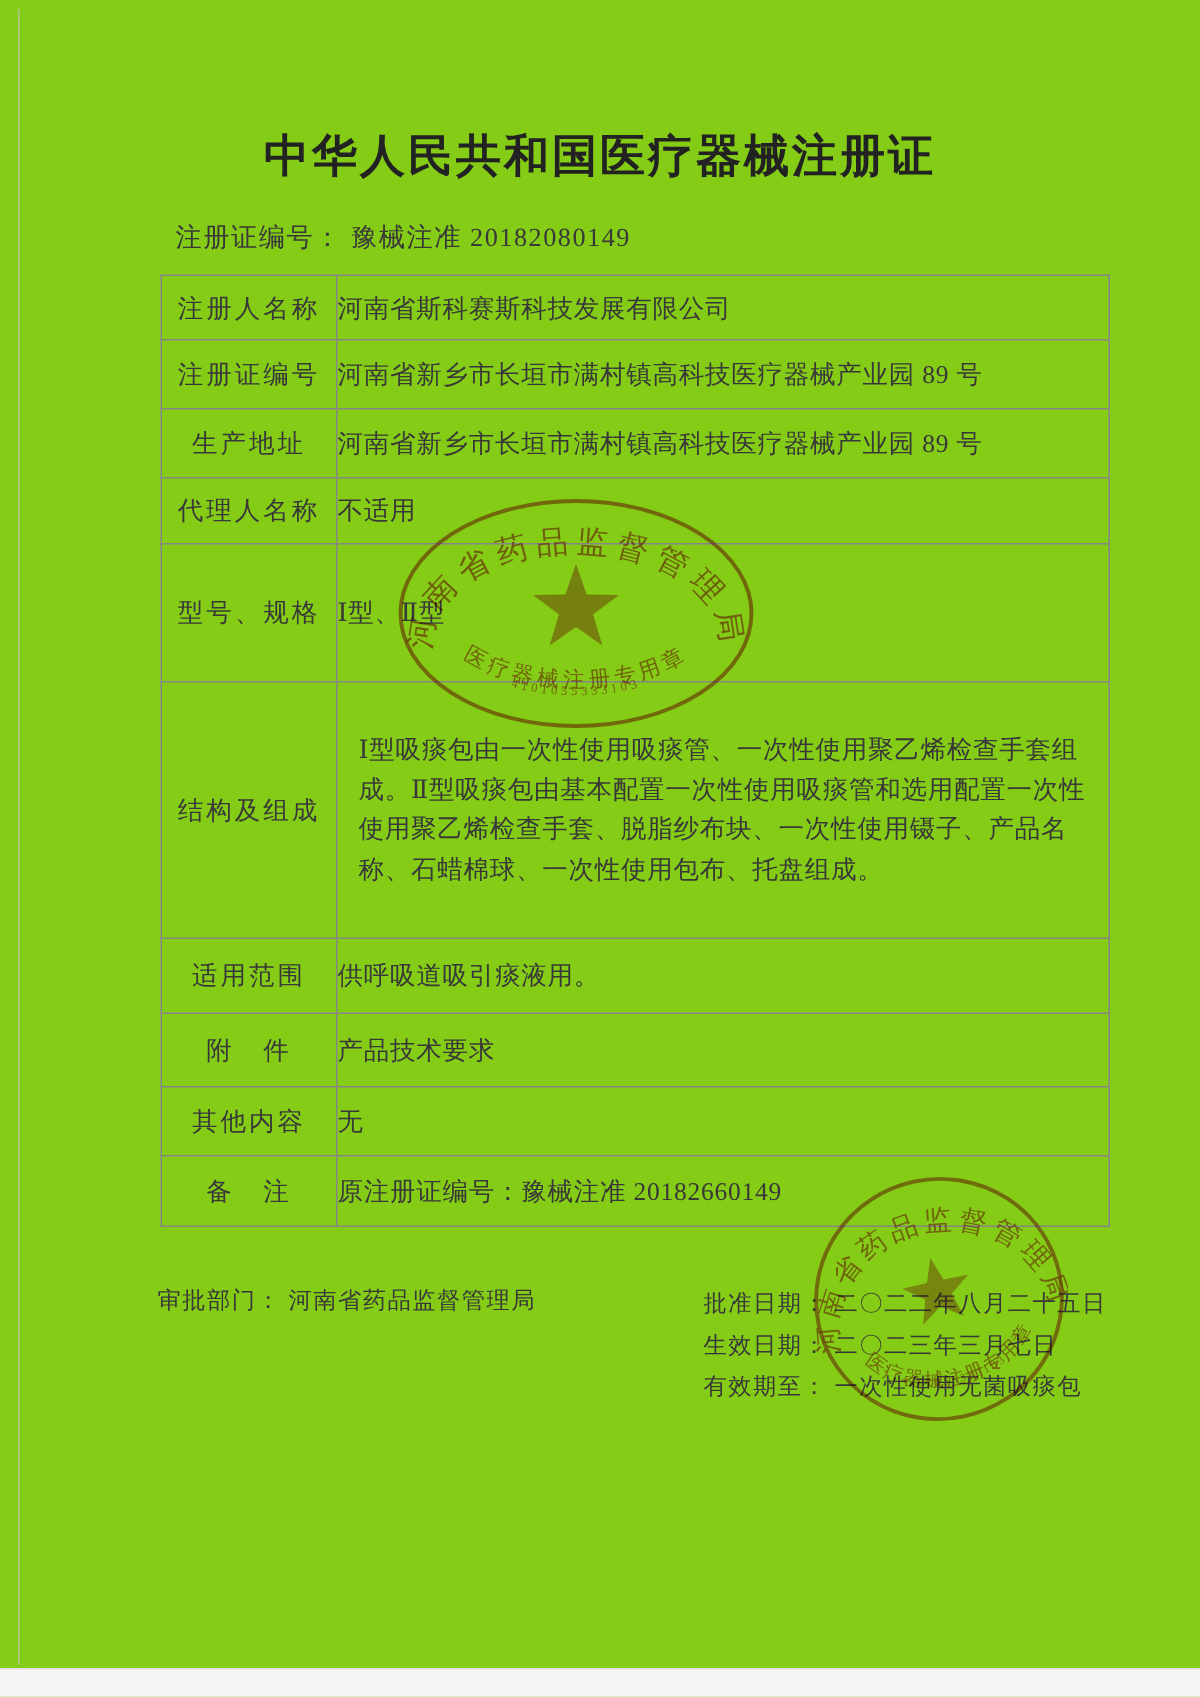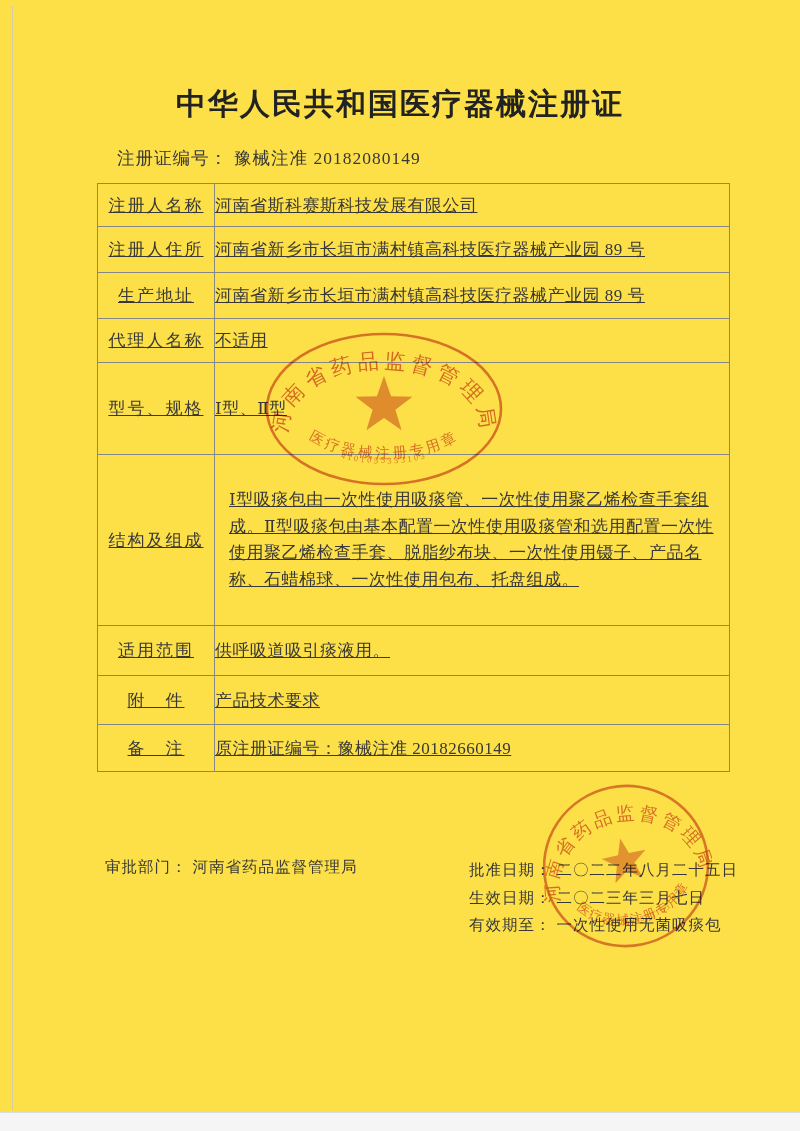--- a/index.html
+++ b/index.html
@@ -1,31 +1,31 @@
 <!DOCTYPE html>
 <html><head>
 <meta charset="utf-8">
 <style>
   html,body{margin:0;padding:0;background:#ffffff;}
   .page{
-    position:relative;width:800px;height:1131px;background:#fde047;
+    position:relative;width:800px;height:1131px;background:#84cc16;
     font-family:"Liberation Serif","DejaVu Serif",serif;color:#383838;overflow:hidden;
   }
   .scan-edge-left{position:absolute;left:12px;top:6px;width:1px;height:1104px;background:#c6c6c6;opacity:.75;}
   .scan-edge-bottom{position:absolute;left:0;top:1112px;width:800px;height:19px;background:#f5f5f5;border-top:1px solid #dcdcdc;}
   .doc-title{
     position:absolute;left:0;top:84px;width:100%;text-align:center;
     font-family:"Liberation Sans","DejaVu Sans",sans-serif;font-weight:700;
     font-size:30px;letter-spacing:2px;color:#222;
   }
   .cert-line{position:absolute;left:117px;top:146px;font-size:17.5px;letter-spacing:1px;}
   .cert-line .num{margin-left:6px;}
   table.cert-table{
-    position:absolute;left:97px;top:183px;width:633px;
-    border-collapse:collapse;table-layout:fixed;text-decoration:underline;
+    position:absolute;left:107px;top:183px;width:633px;
+    border-collapse:collapse;table-layout:fixed;
   }
   table.cert-table td{
     border:1px solid #868686;font-size:17px;vertical-align:middle;
     overflow:hidden;
   }
   td.lbl{width:112px;text-align:center;letter-spacing:2px;padding:0 2px;}
   td.val{padding:2px 10px 2px 0;letter-spacing:0.5px;}
   .r0 td{height:38px}.r1 td{height:41px}.r2 td{height:41px}.r3 td{height:39px}
   .r4 td{height:41px}.r5 td{height:44px}.r6 td{height:87px}.r7 td{height:158px}
   .r8 td{height:45px}.r9 td{height:44px}.r10 td{height:41px}.r11 td{height:42px}
@@ -50,21 +50,21 @@
     <span>注册证编号：</span><span class="num">豫械注准 20182080149</span>
   </div>
 
   <table class="cert-table">
     <tbody>
       <tr class="r0">
         <td class="lbl">注册人名称</td>
         <td class="val">河南省斯科赛斯科技发展有限公司</td>
       </tr>
       <tr class="r1">
-        <td class="lbl">注册人住所</td>
+        <td class="lbl">注册证编号</td>
         <td class="val">河南省新乡市长垣市满村镇高科技医疗器械产业园 89 号</td>
       </tr>
       <tr class="r2">
         <td class="lbl">生产地址</td>
         <td class="val">河南省新乡市长垣市满村镇高科技医疗器械产业园 89 号</td>
       </tr>
       <tr class="r3">
         <td class="lbl">代理人名称</td>
         <td class="val">不适用</td>
       </tr>
@@ -76,20 +76,24 @@
         <td class="lbl">结构及组成</td>
         <td class="val">Ⅰ型吸痰包由一次性使用吸痰管、一次性使用聚乙烯检查手套组成。Ⅱ型吸痰包由基本配置一次性使用吸痰管和选用配置一次性使用聚乙烯检查手套、脱脂纱布块、一次性使用镊子、产品名称、石蜡棉球、一次性使用包布、托盘组成。</td>
       </tr>
       <tr class="r8">
         <td class="lbl">适用范围</td>
         <td class="val">供呼吸道吸引痰液用。</td>
       </tr>
       <tr class="r9">
         <td class="lbl">附　件</td>
         <td class="val">产品技术要求</td>
+      </tr>
+      <tr class="r10">
+        <td class="lbl">其他内容</td>
+        <td class="val">无</td>
       </tr>
       <tr class="r11">
         <td class="lbl">备　注</td>
         <td class="val">原注册证编号：豫械注准 20182660149</td>
       </tr>
     </tbody>
   </table>
 
   <div class="footer-approval">
     <span>审批部门：</span>

